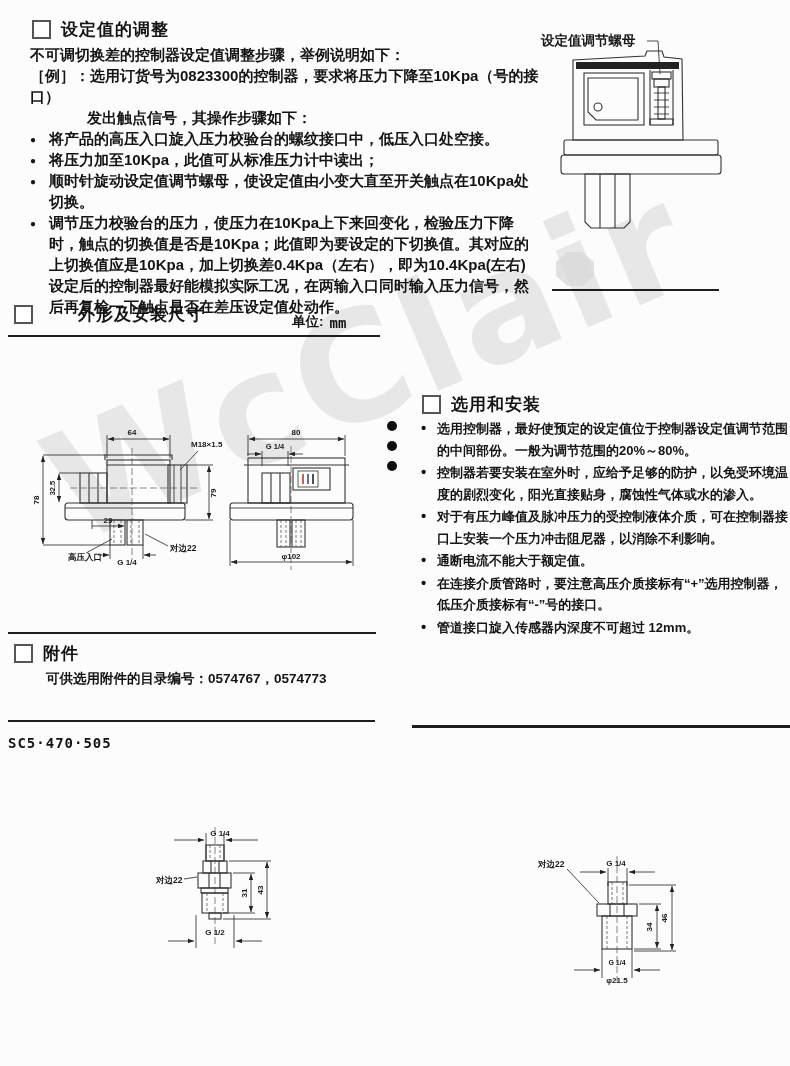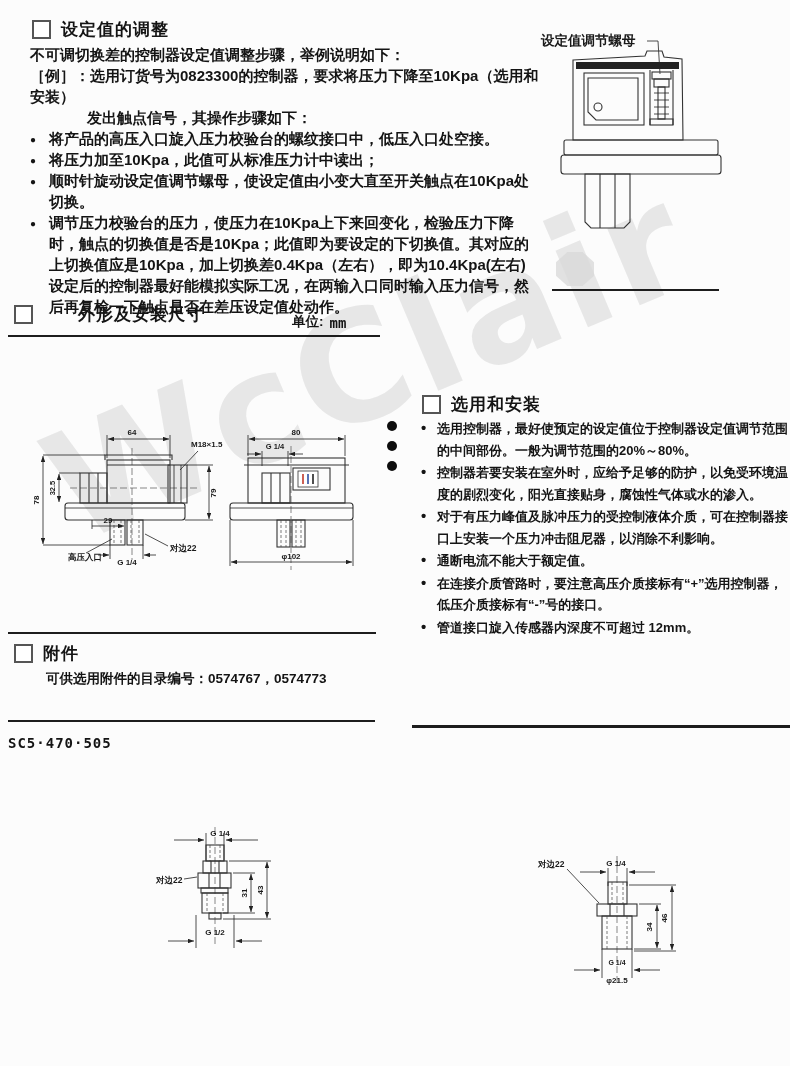--- a/index.html
+++ b/index.html
@@ -55,21 +55,21 @@
   <div class="wm-text">WcClair</div>
   <div class="wm-blob"></div>
 
   <div class="sec-head" style="left:32px;top:18px;">
     <span class="cbox"></span>
     <span class="sec-title">设定值的调整</span>
   </div>
 
   <div class="adj">
     <p>不可调切换差的控制器设定值调整步骤，举例说明如下：</p>
-    <p>［例］：选用订货号为0823300的控制器，要求将压力下降至10Kpa（选用和安装）</p>
+    <p>［例］：选用订货号为0823300的控制器，要求将压力下降至10Kpa（号的接口）</p>
     <p class="ex2">发出触点信号，其操作步骤如下：</p>
     <ul class="blist">
       <li>将产品的高压入口旋入压力校验台的螺纹接口中，低压入口处空接。</li>
       <li>将压力加至10Kpa，此值可从标准压力计中读出；</li>
       <li>顺时针旋动设定值调节螺母，使设定值由小变大直至开关触点在10Kpa处切换。</li>
       <li>调节压力校验台的压力，使压力在10Kpa上下来回变化，检验压力下降时，触点的切换值是否是10Kpa；此值即为要设定的下切换值。其对应的上切换值应是10Kpa，加上切换差0.4Kpa（左右），即为10.4Kpa(左右)</li>
     </ul>
     <p class="closing">设定后的控制器最好能模拟实际工况，在两输入口同时输入压力信号，然后再复检一下触点是否在差压设定值处动作。</p>
   </div>
 

